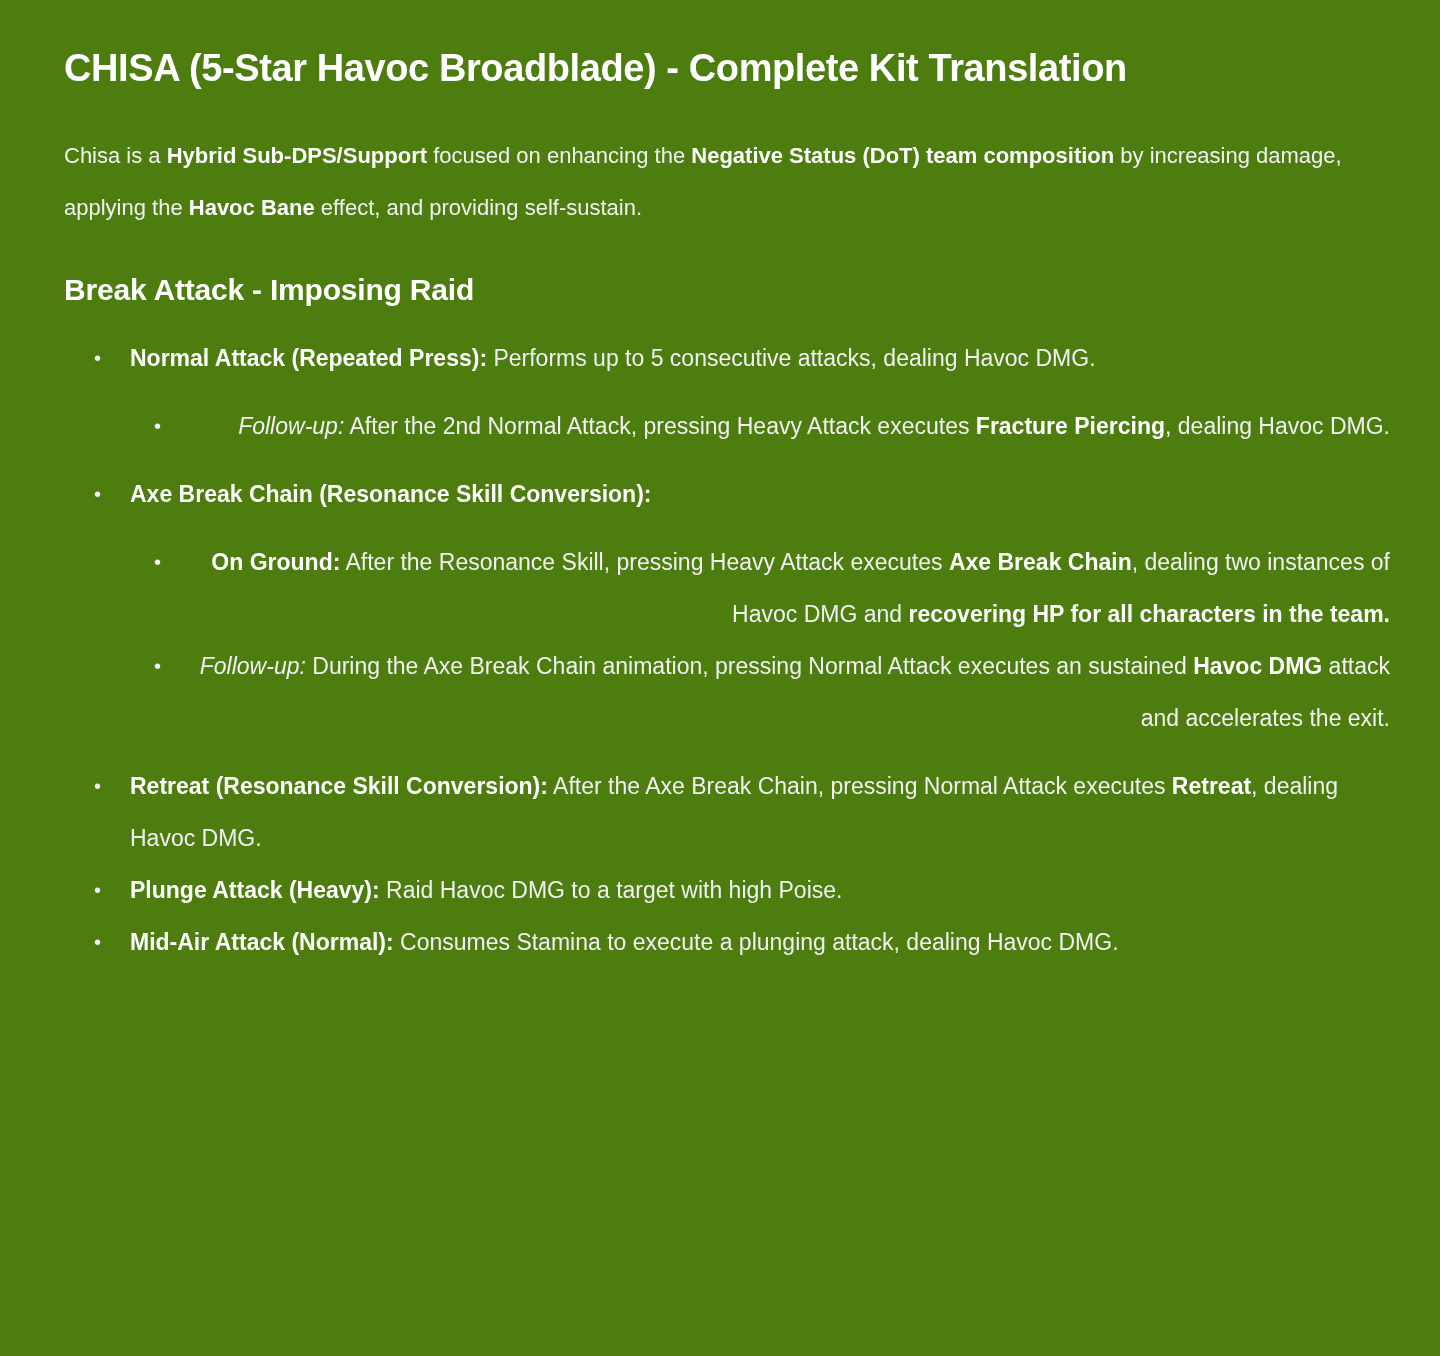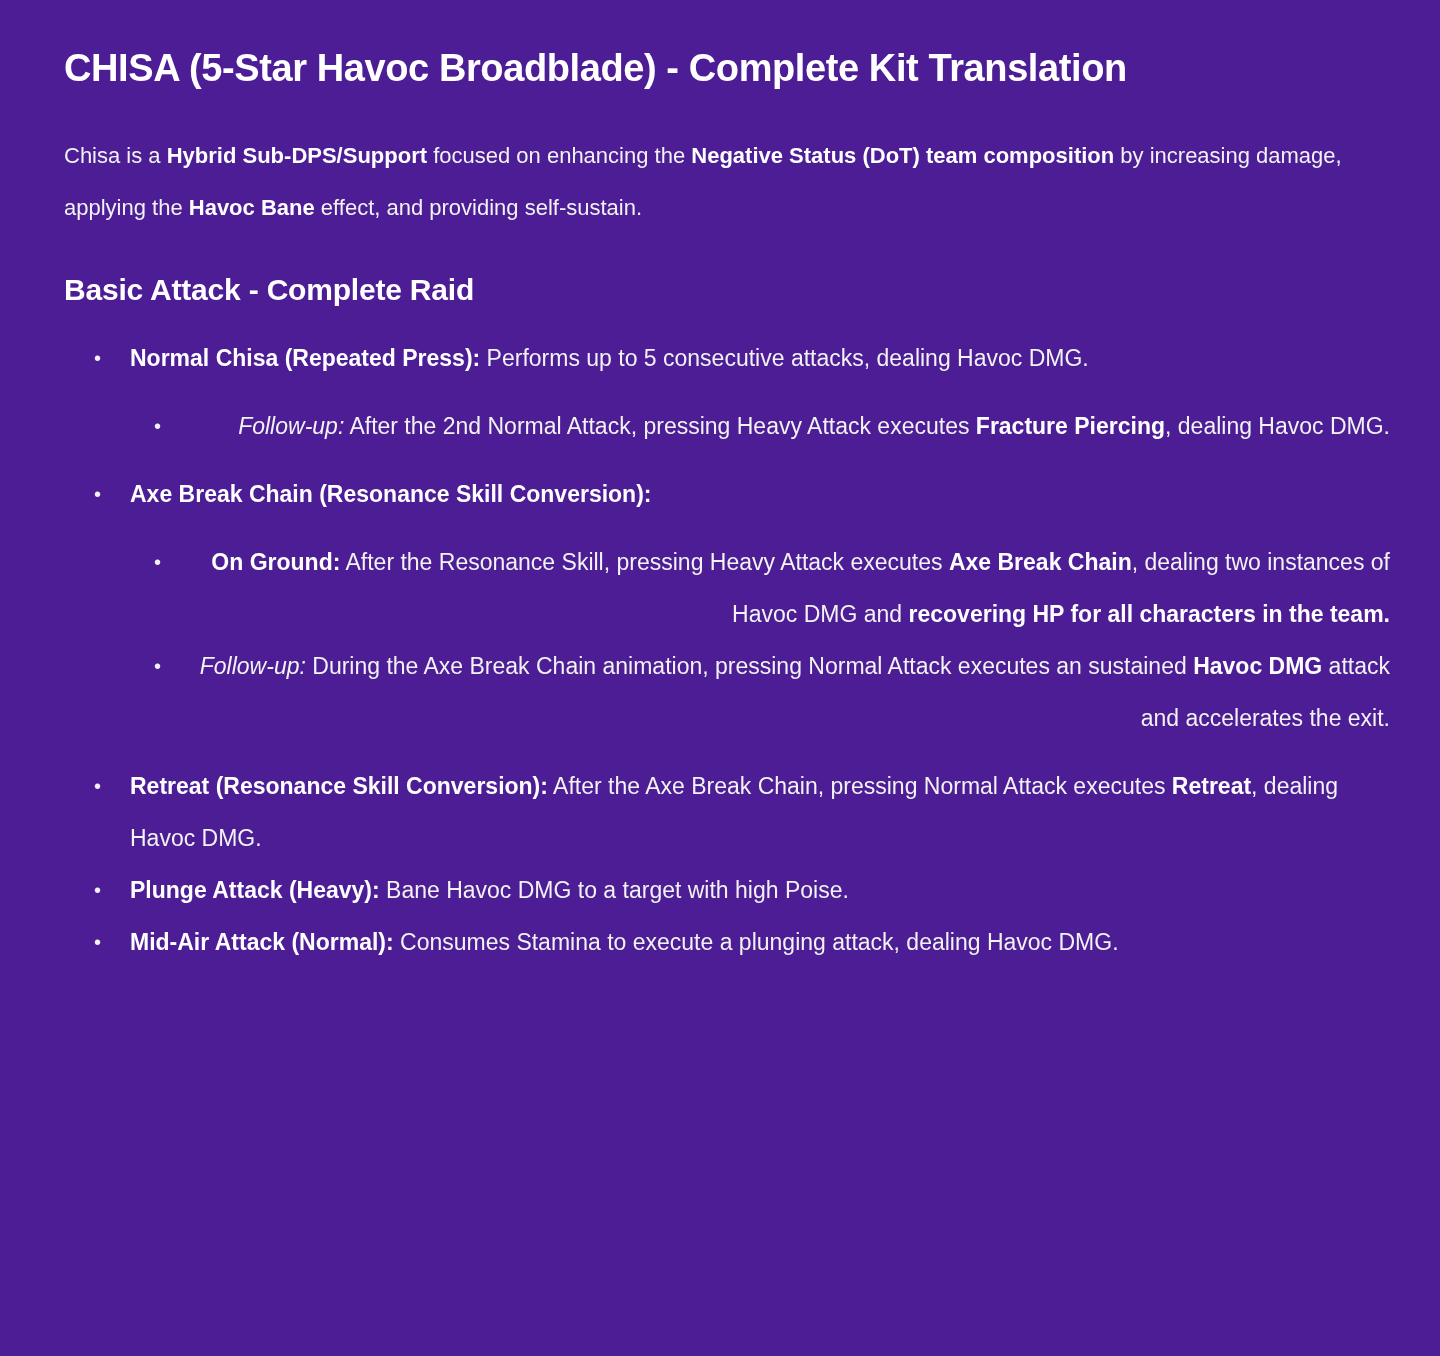--- a/index.html
+++ b/index.html
@@ -13,21 +13,21 @@
     font-family: "Liberation Sans", sans-serif;
     color: #f7f7f8;
     -webkit-font-smoothing: antialiased;
   }
 
   .page {
     width: 1440px;
     min-height: 1356px;
     box-sizing: border-box;
     padding: 44px 50px 20px 64px;
-    background: #4c1d95;
+    background: #4d7c0f;
   }
 
   .doc-title {
     font-size: 38px;
     line-height: 48px;
     font-weight: 700;
     letter-spacing: -0.4px;
     margin: 0 0 38px 0;
     color: #ffffff;
   }
@@ -109,26 +109,26 @@
 </style>
 </head>
 <body>
 
 <div class="page">
 
   <h1 class="doc-title">CHISA (5-Star Havoc Broadblade) - Complete Kit Translation</h1>
 
   <p class="intro"><span>Chisa is a </span><b>Hybrid Sub-DPS/Support</b><span> focused on enhancing the </span><b>Negative Status (DoT) team composition</b><span> by increasing damage, applying the </span><b>Havoc Bane</b><span> effect, and providing self-sustain.</span></p>
 
-  <h2 class="section-heading">Basic Attack - Complete Raid</h2>
+  <h2 class="section-heading">Break Attack - Imposing Raid</h2>
 
   <ul class="bullets">
 
     <li>
-      <span class="li-text"><b>Normal Chisa (Repeated Press):</b><span> Performs up to 5 consecutive attacks, dealing Havoc DMG.</span></span>
+      <span class="li-text"><b>Normal Attack (Repeated Press):</b><span> Performs up to 5 consecutive attacks, dealing Havoc DMG.</span></span>
 
       <ul class="sub-bullets">
         <li>
           <span class="li-text"><i>Follow-up:</i><span> After the 2nd Normal Attack, pressing Heavy Attack executes </span><b>Fracture Piercing</b><span>, dealing Havoc DMG.</span></span>
         </li>
       </ul>
     </li>
 
 
     <li>
@@ -142,21 +142,21 @@
           <span class="li-text"><i>Follow-up:</i><span> During the Axe Break Chain animation, pressing Normal Attack executes an sustained </span><b>Havoc DMG</b><span> attack and accelerates the exit.</span></span>
         </li>
       </ul>
     </li>
 
     <li>
       <span class="li-text"><b>Retreat (Resonance Skill Conversion):</b><span> After the Axe Break Chain, pressing Normal Attack executes </span><b>Retreat</b><span>, dealing Havoc DMG.</span></span>
     </li>
 
     <li>
-      <span class="li-text"><b>Plunge Attack (Heavy):</b><span> Bane Havoc DMG to a target with high Poise.</span></span>
+      <span class="li-text"><b>Plunge Attack (Heavy):</b><span> Raid Havoc DMG to a target with high Poise.</span></span>
     </li>
 
     <li>
       <span class="li-text"><b>Mid-Air Attack (Normal):</b><span> Consumes Stamina to execute a plunging attack, dealing Havoc DMG.</span></span>
     </li>
 
   </ul>
 </div>
 
 </body></html>

